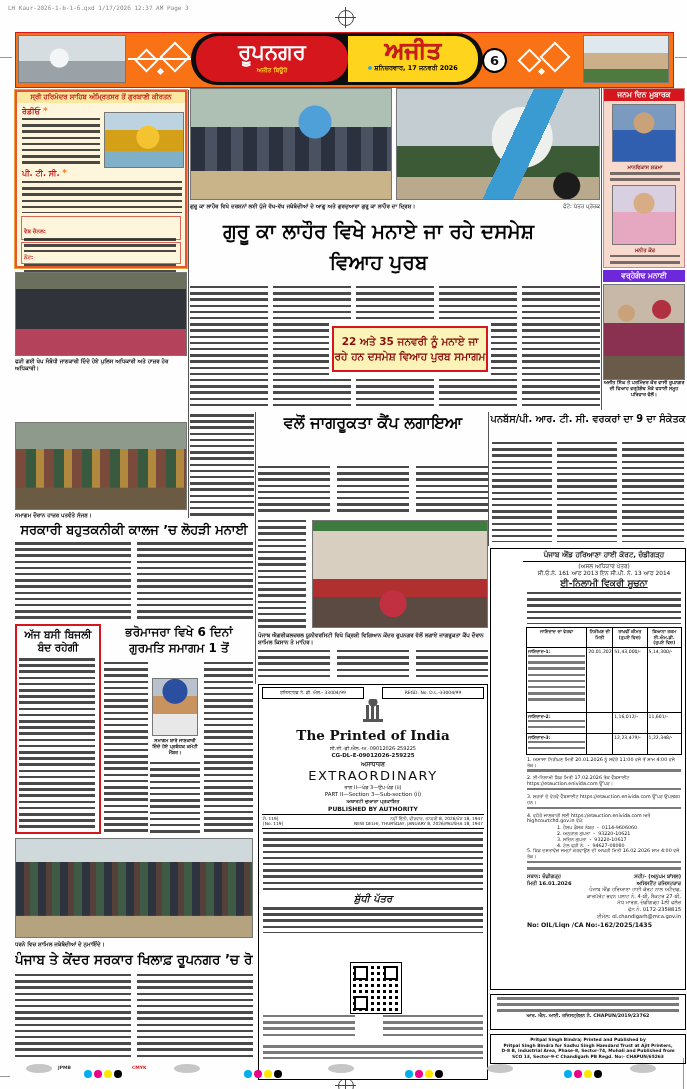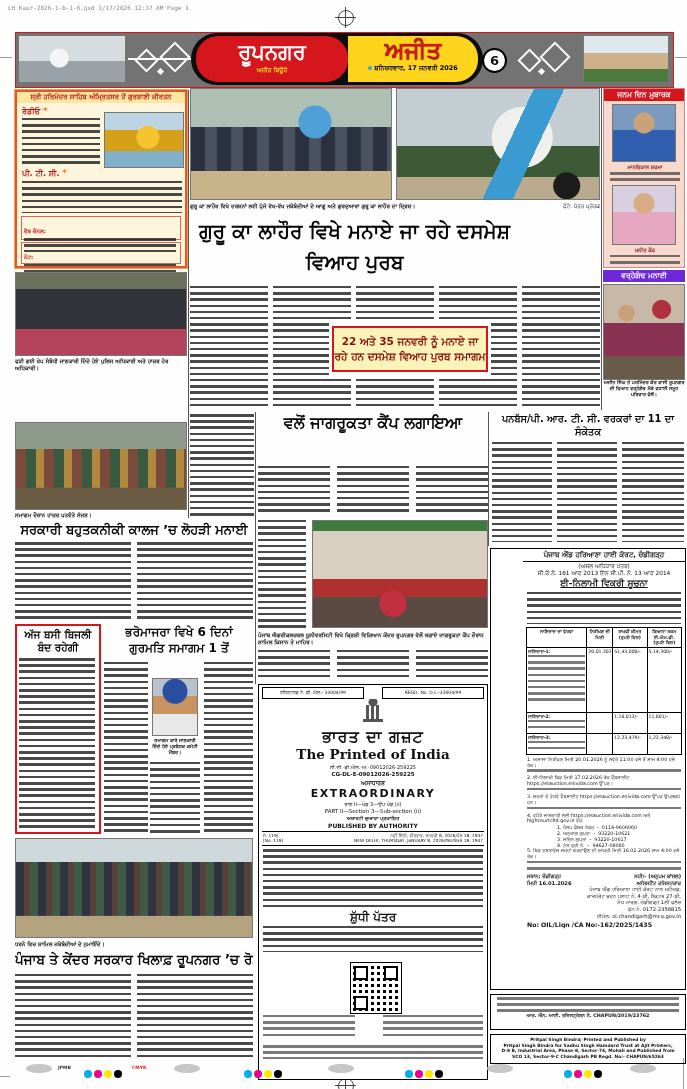--- a/index.html
+++ b/index.html
@@ -66,21 +66,21 @@
 <div class="page">
 
   <div class="abs" style="left:8px;top:4px;font-size:6px;color:#888;font-family:'DejaVu Sans Mono',monospace;">LH Kaur-2026-1-b-1-6.qxd  1/17/2026  12:37 AM  Page 3</div>
   <div class="abs xhair" style="left:338px;top:10px;"></div>
   <div class="abs xhair" style="left:338px;top:1078px;"></div>
   <div class="abs" style="left:0;top:57px;width:12px;height:1px;background:#999;"></div>
   <div class="abs" style="left:675px;top:57px;width:12px;height:1px;background:#999;"></div>
   <div class="abs" style="left:683px;top:1058px;width:1px;height:31px;background:#999;"></div>
   <div class="abs" style="left:0;top:1076px;width:10px;height:1px;background:#999;"></div>
 
-  <div class="abs" style="left:15px;top:32px;width:657px;height:54px;background:#737373;border:1px solid #d6161d;">
+  <div class="abs" style="left:15px;top:32px;width:657px;height:54px;background:#f97316;border:1px solid #d6161d;">
     <div class="abs photo ph-mast-l" style="left:2px;top:2px;width:108px;height:48px;"></div>
     <div class="abs" style="left:112px;top:25px;width:76px;height:2px;background:#fff;"></div>
     <div class="dmd" style="left:122px;top:19px;"></div>
     <div class="dmd" style="left:148px;top:13px;width:18px;height:18px;"></div>
     <div class="dmd sm" style="left:142px;top:36px;"></div>
 
     <div class="abs" style="left:175px;top:0px;width:292px;height:52px;background:#0d0d0d;border-radius:26px;">
       <div class="abs" style="left:5px;top:3px;width:152px;height:46px;background:#d6161d;border-radius:22px;text-align:center;">
         <div style="font-size:21px;line-height:27px;font-weight:bold;color:#fff;margin-top:3px;">ਰੂਪਨਗਰ</div>
         <div style="font-size:6px;color:#ffd41c;font-weight:bold;">ਅਜੀਤ ਬਿਊਰੋ</div>
@@ -147,21 +147,21 @@
   <div class="abs cap" style="left:15px;top:941px;width:238px;height:8px;">ਧਰਨੇ ਵਿਚ ਸ਼ਾਮਿਲ ਜਥੇਬੰਦੀਆਂ ਦੇ ਨੁਮਾਇੰਦੇ।</div>
   <div class="abs hl" style="left:15px;top:950px;width:238px;height:18px;font-size:13.5px;line-height:18px;white-space:nowrap;">ਪੰਜਾਬ ਤੇ ਕੇਂਦਰ ਸਰਕਾਰ ਖਿਲਾਫ਼ ਰੂਪਨਗਰ ’ਚ ਰੋਸ ਰੈਲੀ</div>
   <div class="abs sim" style="left:15px;top:974px;width:116px;height:84px;"></div>
   <div class="abs sim" style="left:137px;top:974px;width:116px;height:84px;"></div>
 
   <div class="abs photo ph-group" style="left:190px;top:88px;width:202px;height:112px;"></div>
   <div class="abs photo ph-gurd" style="left:396px;top:88px;width:204px;height:112px;"></div>
   <div class="abs cap" style="left:190px;top:203px;width:340px;height:8px;">ਗੁਰੂ ਕਾ ਲਾਹੌਰ ਵਿਖੇ ਦਰਸ਼ਨਾਂ ਲਈ ਪੁੱਜੇ ਵੱਖ-ਵੱਖ ਜਥੇਬੰਦੀਆਂ ਦੇ ਆਗੂ ਅਤੇ ਗੁਰਦੁਆਰਾ ਗੁਰੂ ਕਾ ਲਾਹੌਰ ਦਾ ਦ੍ਰਿਸ਼।</div>
   <div class="abs cap" style="left:536px;top:203px;width:64px;height:8px;text-align:right;font-weight:normal;">ਫੋਟੋ: ਪੱਤਰ ਪ੍ਰੇਰਕ</div>
 
-  <div class="abs hl" style="left:190px;top:216px;width:329px;height:64px;font-size:20px;line-height:31px;">
+  <div class="abs hl" style="left:190px;top:216px;width:329px;height:64px;font-size:20px;line-height:31px;padding-left:24px;">
     <div>ਗੁਰੂ ਕਾ ਲਾਹੌਰ ਵਿਖੇ ਮਨਾਏ ਜਾ ਰਹੇ ਦਸਮੇਸ਼ ਵਿਆਹ ਪੁਰਬ</div>
     <div>ਸਮਾਗਮਾਂ ਸੰਬੰਧੀ ਵੱਖ-ਵੱਖ ਆਗੂਆਂ ਵਲੋਂ ਗੁਰੂ ਕਾ ਲਾਹੌਰ ਦਾ ਦੌਰਾ</div>
   </div>
 
   <div class="abs sim" style="left:190px;top:286px;width:78px;height:122px;"></div>
   <div class="abs sim" style="left:273px;top:286px;width:78px;height:122px;"></div>
   <div class="abs sim" style="left:356px;top:286px;width:78px;height:122px;"></div>
   <div class="abs sim" style="left:439px;top:286px;width:78px;height:122px;"></div>
   <div class="abs sim" style="left:522px;top:286px;width:78px;height:122px;"></div>
   <div class="abs sim" style="left:190px;top:414px;width:64px;height:104px;"></div>
@@ -184,43 +184,42 @@
   <div class="abs cap" style="left:258px;top:632px;width:230px;height:14px;">ਪੰਜਾਬ ਐਗਰੀਕਲਚਰਲ ਯੂਨੀਵਰਸਿਟੀ ਵਿਖੇ ਕ੍ਰਿਸ਼ੀ ਵਿਗਿਆਨ ਕੇਂਦਰ ਰੂਪਨਗਰ ਵੱਲੋਂ ਲਗਾਏ ਜਾਗਰੂਕਤਾ ਕੈਂਪ ਦੌਰਾਨ ਸ਼ਾਮਿਲ ਕਿਸਾਨ ਤੇ ਮਾਹਿਰ।</div>
   <div class="abs sim" style="left:258px;top:650px;width:72px;height:30px;"></div>
   <div class="abs sim" style="left:337px;top:650px;width:72px;height:30px;"></div>
   <div class="abs sim" style="left:416px;top:650px;width:72px;height:30px;"></div>
 
   <div class="abs" style="left:258px;top:684px;width:230px;height:396px;border:1px solid #000;box-sizing:border-box;background:#fff;">
     <div class="abs" style="left:3px;top:2px;width:100px;height:10px;border:0.5px solid #000;font-size:4.5px;line-height:9px;text-align:center;overflow:hidden;">ਰਜਿਸਟਰਡ ਨੰ. ਡੀ. ਐਲ.- 33004/99</div>
     <div class="abs" style="right:3px;top:2px;width:100px;height:10px;border:0.5px solid #000;font-size:4.5px;line-height:9px;text-align:center;overflow:hidden;">REGD. No. D.L.-33004/99</div>
     <div class="abs emblem" style="left:104px;top:14px;"></div>
     <div style="text-align:center;margin-top:42px;">
-      <div style="font-size:16px;font-weight:bold;letter-spacing:1px;">ਭਾਰਤ ਦਾ ਗਜ਼ਟ</div>
       <div style="font-size:13.5px;font-weight:bold;font-family:'DejaVu Serif',serif;">The Printed of India</div>
       <div style="font-size:5px;margin-top:2px;">ਸੀ.ਜੀ.-ਡੀ.ਐਲ.-ਅ.-09012026-259225</div>
       <div style="font-size:5.5px;font-weight:bold;">CG-DL-E-09012026-259225</div>
       <div style="font-size:6px;font-weight:bold;margin-top:2px;">ਅਸਾਧਾਰਣ</div>
-      <div style="font-size:11px;font-weight:bold;letter-spacing:1.5px;">EXTRAORDINARY</div>
+      <div style="font-size:13px;font-weight:normal;letter-spacing:1.5px;">EXTRAORDINARY</div>
       <div style="font-size:5px;margin-top:1px;">ਭਾਗ II—ਖੰਡ 3—ਉਪ-ਖੰਡ (ii)</div>
       <div style="font-size:5.5px;">PART II—Section 3—Sub-section (ii)</div>
       <div style="font-size:5px;font-weight:bold;margin-top:1px;">ਅਥਾਰਟੀ ਦੁਆਰਾ ਪ੍ਰਕਾਸ਼ਿਤ</div>
       <div style="font-size:6px;font-weight:bold;">PUBLISHED BY AUTHORITY</div>
     </div>
     <div style="border-top:1px solid #000;margin:2px 3px 0 3px;padding:1px 1px;display:flex;justify-content:space-between;border-bottom:1px solid #000;">
       <div style="font-size:4.3px;line-height:5.3px;">
         <div>ਸੰ. 119]</div>
           <div>[No. 119]</div>
       </div>
       <div style="font-size:4.3px;line-height:5.3px;text-align:right;">
         <div>ਨਵੀਂ ਦਿੱਲੀ, ਵੀਰਵਾਰ, ਜਨਵਰੀ 8, 2026/ਪੌਸ਼ 18, 1947</div>
           <div>NEW DELHI, THURSDAY, JANUARY 8, 2026/PAUSHA 18, 1947</div>
       </div>
     </div>
     <div class="sim" style="margin:3px 4px 0 4px;height:58px;"></div>
-    <div style="text-align:center;font-size:12px;font-weight:bold;margin-top:3px;">ਸ਼ੁੱਧੀ ਪੱਤਰ</div>
+    <div style="text-align:center;font-size:10px;font-weight:bold;margin-top:3px;font-style:italic;">ਸ਼ੁੱਧੀ ਪੱਤਰ</div>
     <div class="sim" style="margin:2px 4px 0 4px;height:26px;"></div>
     <div class="abs qr" style="left:92px;top:278px;width:46px;height:46px;">
       <i style="left:1px;top:1px;"></i>
         <i style="right:1px;top:1px;"></i>
         <i style="left:1px;bottom:1px;"></i>
     </div>
     <div class="abs sim lt" style="left:4px;top:330px;width:92px;height:24px;"></div>
     <div class="abs sim lt" style="left:124px;top:330px;width:100px;height:24px;"></div>
     <div class="abs sim lt" style="left:4px;top:360px;width:220px;height:14px;"></div>
   </div>
@@ -235,21 +234,21 @@
     <div class="abs sim lt" style="left:6px;top:166px;width:70px;height:10px;"></div>
   </div>
 
   <div class="abs" style="left:603px;top:270px;width:82px;height:140px;box-sizing:border-box;">
     <div style="background:#6d28d9;color:#fff;font-size:7.5px;line-height:12px;font-weight:bold;text-align:center;white-space:nowrap;overflow:hidden;">ਵਰ੍ਹੇਗੰਢ ਮਨਾਈ</div>
     <div class="photo ph-couple" style="width:82px;height:96px;margin-top:2px;"></div>
     <div class="cap" style="width:82px;height:26px;font-size:4.8px;line-height:5.8px;text-align:center;">ਅਜੀਤ ਸਿੰਘ ਤੇ ਪਰਮਿੰਦਰ ਕੌਰ ਵਾਸੀ ਰੂਪਨਗਰ ਦੀ ਵਿਆਹ ਵਰ੍ਹੇਗੰਢ ਮੌਕੇ ਵਧਾਈ ਸਮੂਹ ਪਰਿਵਾਰ ਵੱਲੋਂ।</div>
   </div>
 
   <div class="abs hl" style="left:490px;top:412px;width:196px;height:26px;font-size:9.8px;line-height:13px;">
-    <div>ਪਨਬੱਸ/ਪੀ. ਆਰ. ਟੀ. ਸੀ. ਵਰਕਰਾਂ ਦਾ 11 ਦਾ ਸੰਕੇਤਕ</div>
+    <div>ਪਨਬੱਸ/ਪੀ. ਆਰ. ਟੀ. ਸੀ. ਵਰਕਰਾਂ ਦਾ 9 ਦਾ ਸੰਕੇਤਕ</div>
 
   </div>
   <div class="abs sim" style="left:492px;top:442px;width:60px;height:100px;"></div>
   <div class="abs sim" style="left:557px;top:442px;width:60px;height:100px;"></div>
   <div class="abs sim" style="left:622px;top:442px;width:62px;height:100px;"></div>
 
   <div class="abs" style="left:490px;top:548px;width:196px;height:442px;border:1px solid #000;box-sizing:border-box;background:#fff;font-family:'DejaVu Sans',sans-serif;padding-left:32px;">
     <div style="border-bottom:0.5px solid #000;text-align:center;font-size:7.2px;line-height:12px;font-weight:bold;white-space:nowrap;overflow:hidden;">ਪੰਜਾਬ ਐਂਡ ਹਰਿਆਣਾ ਹਾਈ ਕੋਰਟ, ਚੰਡੀਗੜ੍ਹ</div>
     <div style="text-align:center;font-size:5.8px;line-height:7px;margin-top:1px;">(ਅਸਲ ਅਧਿਕਾਰ ਖੇਤਰ)</div>
     <div style="text-align:center;font-size:5.8px;line-height:7px;">ਸੀ.ਓ.ਨੰ. 161 ਆਫ 2013 ਇਨ ਸੀ.ਪੀ. ਨੰ. 13 ਆਫ 2014</div>

